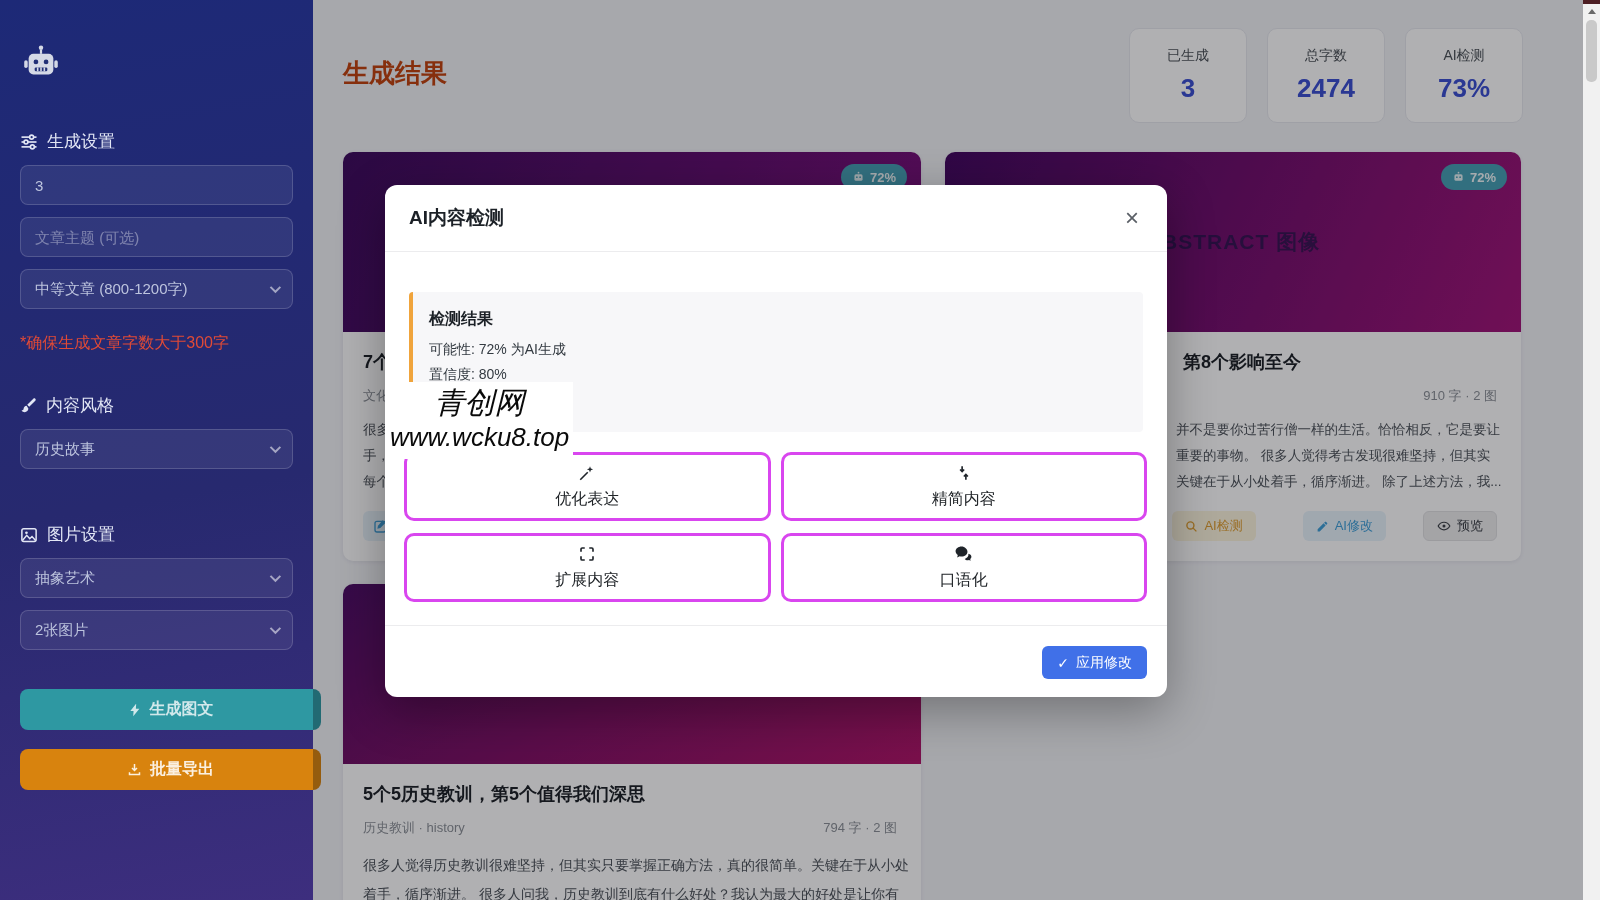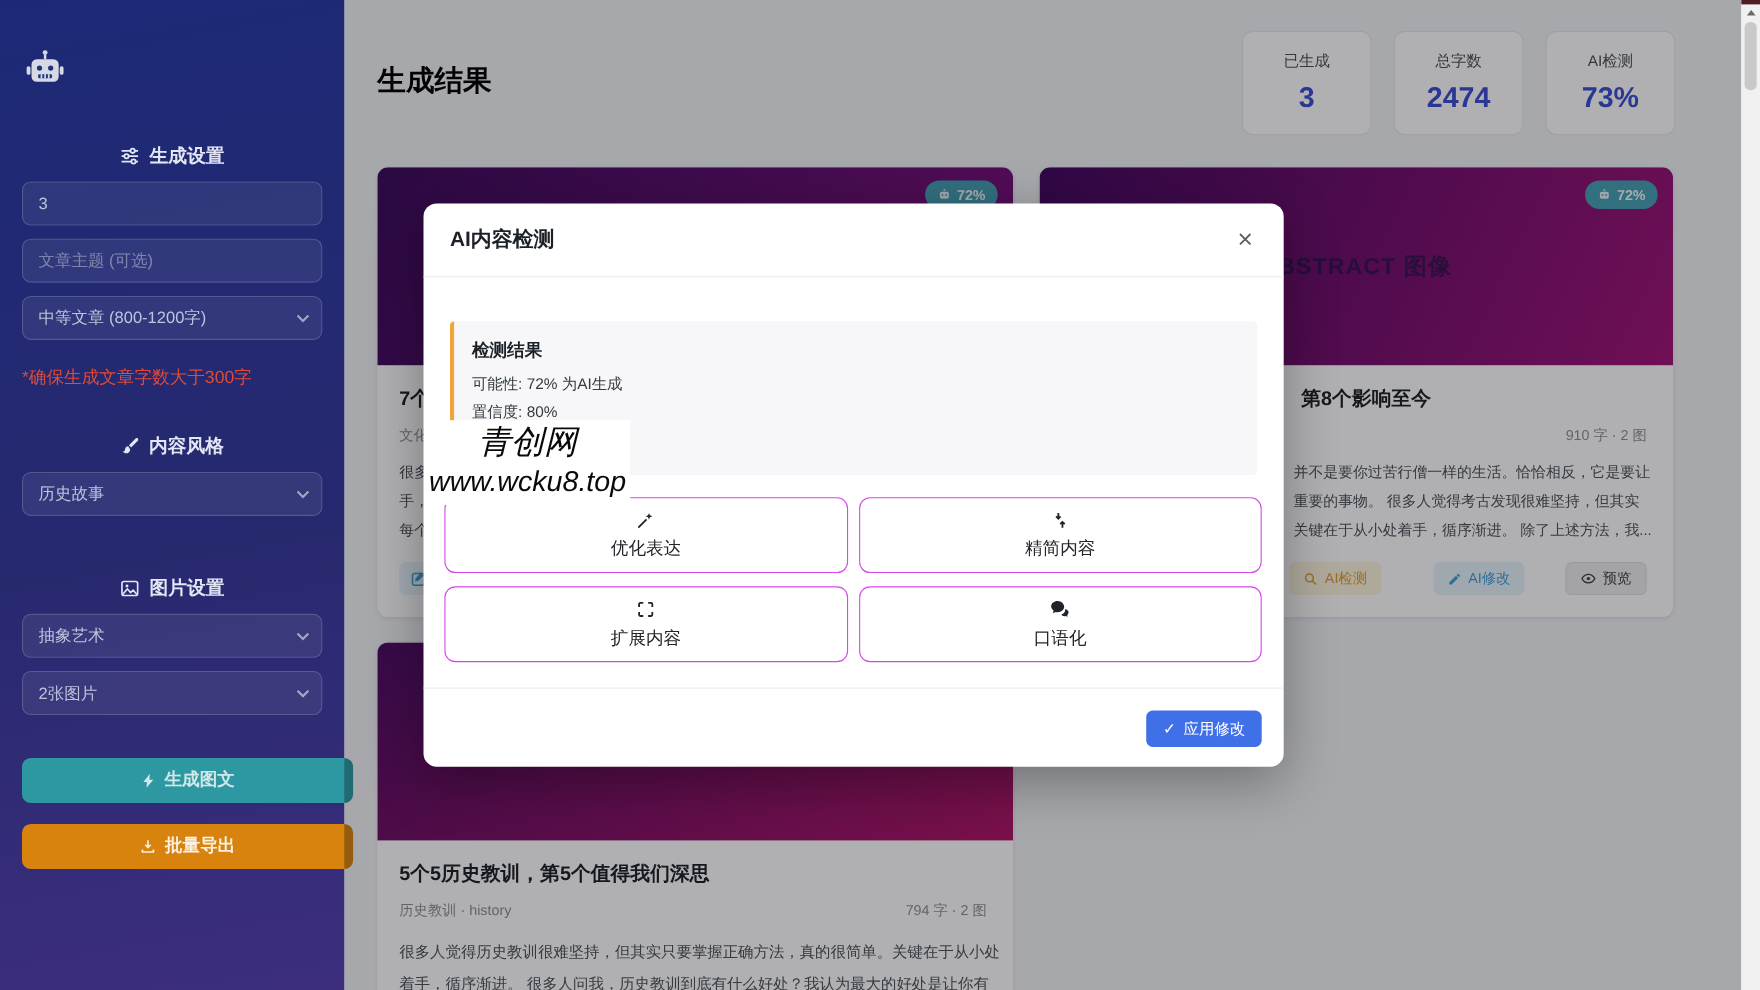--- a/index.html
+++ b/index.html
@@ -4,41 +4,41 @@
 <style>
   * { margin:0; padding:0; box-sizing:border-box; }
   html,body { width:1600px; height:900px; }
   body { font-family:"Liberation Sans","DejaVu Sans",sans-serif; background:#f2f3f7; }
   #stage { position:relative; width:1600px; height:900px; overflow:hidden; }
 
   
   .sidebar { position:absolute; left:0; top:0; width:313px; height:900px; z-index:10;
     background:linear-gradient(170deg,#1d2977 0%,#27296f 55%,#3d2e7e 100%); padding:0 20px; color:#dfe3f2; }
   .logo { margin:44px 0 0 2px; color:#d5d9e6; }
-  .side-section-title { display:flex; align-items:center; gap:9px; font-size:17px; font-weight:bold; color:#e2e6f5;justify-content:center; }
+  .side-section-title { display:flex; align-items:center; gap:9px; font-size:17px; font-weight:normal; color:#e2e6f5; }
   .st-gen { margin-top:48px; }
   .st-style { margin-top:40px; }
   .st-img { margin-top:54px; }
   .side-field { width:273px; height:40px; margin-top:12px; border-radius:8px;
     background:rgba(255,255,255,0.07); border:1px solid rgba(255,255,255,0.16);
     color:#bdc4de; font-size:15px; padding:0 14px; display:flex; align-items:center; }
   input.side-field { font-family:inherit; outline:none; }
   input.side-field::placeholder { color:rgba(255,255,255,0.38); }
   .side-select { justify-content:space-between; cursor:pointer; }
   .chevron { width:8px; height:8px; border-right:2px solid rgba(255,255,255,0.55);
     border-bottom:2px solid rgba(255,255,255,0.55); transform:rotate(45deg) translateY(-2px); }
   .warning { margin-top:24px; font-size:16px; color:#e04a36; }
   .side-btn { width:301px; height:41px; border:none; border-radius:8px; font-size:16px; font-weight:bold;
     display:flex; align-items:center; justify-content:center; gap:8px; cursor:pointer; font-family:inherit; }
   .btn-generate { margin-top:39px; background:#2e98a2; color:rgba(255,255,255,0.78); }
   .btn-export { margin-top:19px; background:#d8830e; color:rgba(255,255,255,0.88); }
 
   
   .main { position:absolute; left:313px; top:0; width:1287px; height:900px; background:#f2f3f7; }
-  .page-title { position:absolute; left:30px; top:56px; font-size:26px; font-weight:bold; color:#000000; }
+  .page-title { position:absolute; left:30px; top:56px; font-size:26px; font-weight:bold; color:#c2410c; }
   .stats { position:absolute; left:816px; top:28px; display:flex; gap:20px; }
   .stat-card { width:118px; height:95px; background:#ffffff; border:1px solid #e6e8ee; border-radius:10px;
     display:flex; flex-direction:column; align-items:center; justify-content:center; gap:8px; }
   .stat-label { font-size:14px; color:#4a5056; }
   .stat-value { font-size:26px; font-weight:bold; color:#3a4ed2; }
 
   .cards { position:absolute; left:30px; top:152px; width:1178px; display:grid;
     grid-template-columns:578px 576px; column-gap:24px; row-gap:23px; align-items:start; }
   .card { background:#ffffff; border-radius:10px; overflow:hidden; box-shadow:0 1px 4px rgba(30,30,60,0.08); }
   .card-img { position:relative; height:180px; display:flex; align-items:center; justify-content:center; }
@@ -75,21 +75,21 @@
   .modal-header { height:67px; padding:0 28px 0 24px; display:flex; align-items:center;
     justify-content:space-between; border-bottom:1px solid #ececee; }
   .modal-title { font-size:19px; font-weight:bold; color:#1c2127; }
   .modal-close { font-size:24px; color:#5a5f66; background:none; border:none; cursor:pointer; line-height:1; font-family:inherit; }
   .result-box { margin:40px 24px 0 24px; height:140px; background:#f7f7f9; border-left:4px solid #f0a43c;
     border-radius:4px; padding:17px 16px; }
   .result-heading { font-size:16px; font-weight:bold; color:#1c2127; }
   .result-line { margin-top:11px; font-size:14px; color:#333a41; }
   .result-line + .result-line { margin-top:7px; }
   .options { margin:20px 20px 0 19px; display:grid; grid-template-columns:1fr 1fr; column-gap:10px; row-gap:12px; }
-  .option-btn { height:69px; background:#ffffff; border:1px solid #d946ef; border-radius:10px;
+  .option-btn { height:69px; background:#ffffff; border:3px solid #d946ef; border-radius:10px;
     display:flex; flex-direction:column; align-items:center; justify-content:center; gap:7px;
     cursor:pointer; font-family:inherit; }
   .option-btn svg { color:#1f242a; }
   .option-label { font-size:16px; color:#212529; }
   .modal-footer { margin-top:23px; border-top:1px solid #ececee; padding:20px 20px 0 0;
     display:flex; justify-content:flex-end; }
   .apply-btn { height:33px; padding:0 15px; background:#4070e8; border:none; border-radius:6px;
     color:#ffffff; font-size:14px; font-family:inherit; display:flex; align-items:center; gap:7px; cursor:pointer; }
 
   

